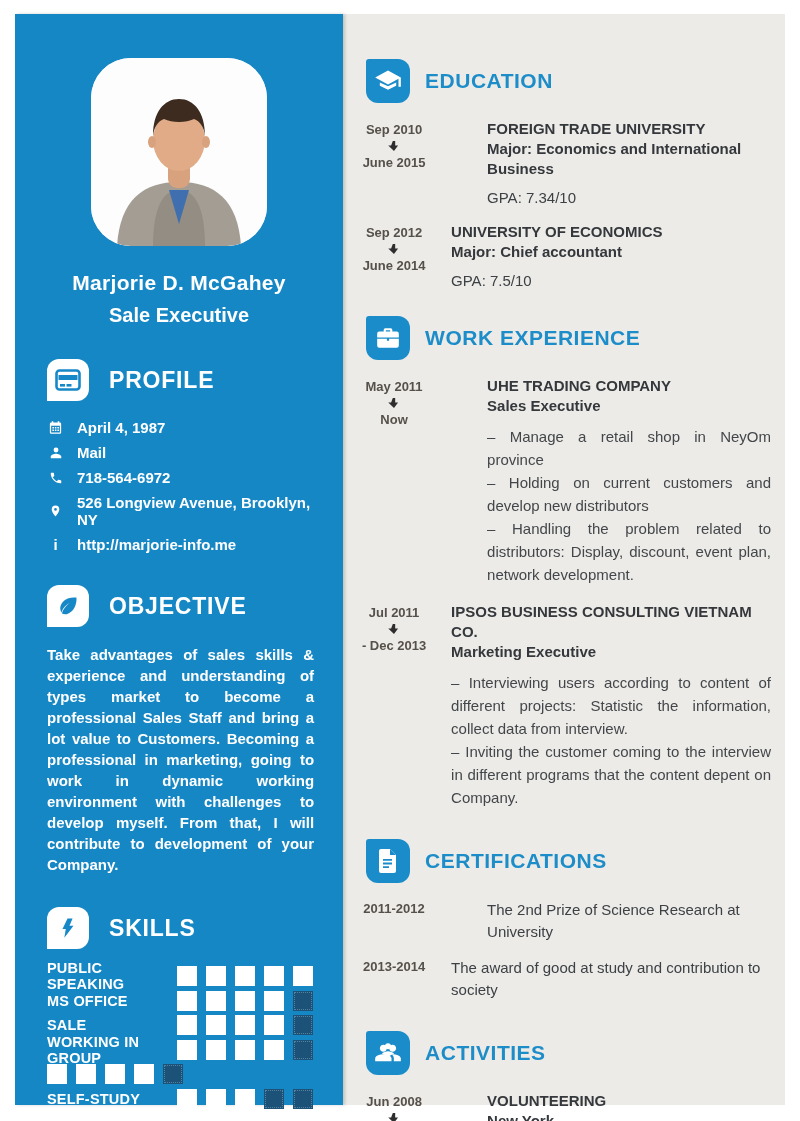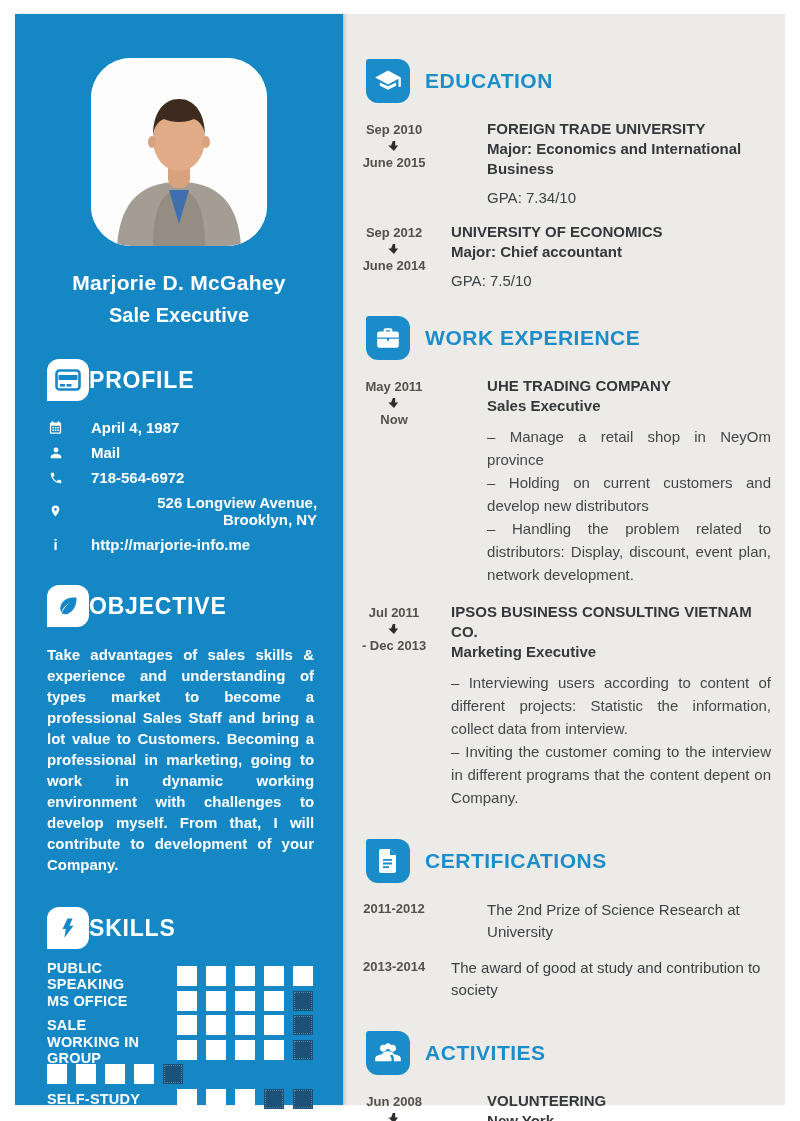--- a/index.html
+++ b/index.html
@@ -10,27 +10,27 @@
   }
   .page{position:absolute;left:15px;top:14px;width:770px;height:1091px;display:flex;}
 
   
   .sidebar{width:340px;background:#1687c5;color:#fff;position:relative;box-shadow:2px 0 3px rgba(0,0,0,.18);}
   .photo-wrap{width:176px;height:188px;margin:44px auto 0;background:#fdfdfd;border-radius:40px;overflow:hidden;}
   .photo-wrap svg{display:block;width:100%;height:100%;}
   .name{margin-top:18px;text-align:center;font-size:21px;font-weight:bold;letter-spacing:.3px;line-height:38px;}
   .role{text-align:center;font-size:20px;font-weight:bold;margin-top:2px;}
 
-  .side-header{display:flex;align-items:center;margin:32px 0 0 32px;}
+  .side-header{display:flex;align-items:center;gap:20px;margin:32px 0 0 32px;}
   .side-icon{width:42px;height:42px;background:#ffffff;border-radius:12px 12px 12px 0;
     display:flex;align-items:center;justify-content:center;flex-shrink:0;}
   .side-header-label{font-size:23px;font-weight:bold;letter-spacing:.8px;}
 
   .contact-list{margin:18px 26px 0 32px;}
-  .contact-row{display:flex;align-items:center;gap:27px;margin-bottom:8px;font-size:15px;font-weight:bold;text-align:right;}
+  .contact-row{display:flex;align-items:center;gap:13px;margin-bottom:8px;font-size:15px;font-weight:bold;}
   .c-icon{width:17px;display:flex;justify-content:center;flex-shrink:0;}
   .c-icon svg{display:block;}
   .c-icon .i-letter{font-size:15px;font-weight:bold;line-height:15px;}
 
   .objective-text{margin:17px 29px 0 32px;font-size:15px;font-weight:bold;line-height:21px;text-align:justify;}
 
   .skills-list{margin:15px 30px 0 32px;}
   .skill-row{display:flex;align-items:center;justify-content:space-between;height:24.5px;}
   .skill-label{font-size:14.5px;font-weight:bold;letter-spacing:.2px;}
   .skill-squares{display:flex;gap:9px;}

